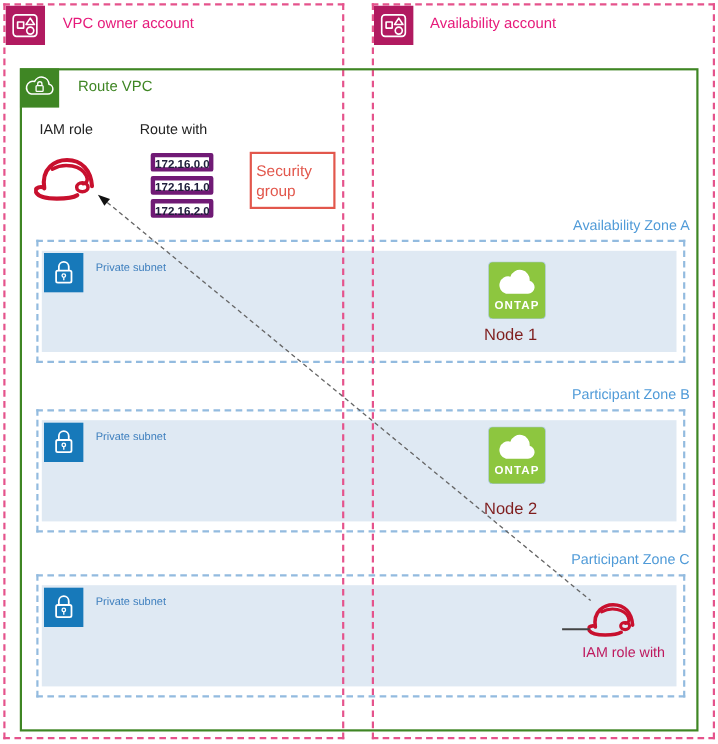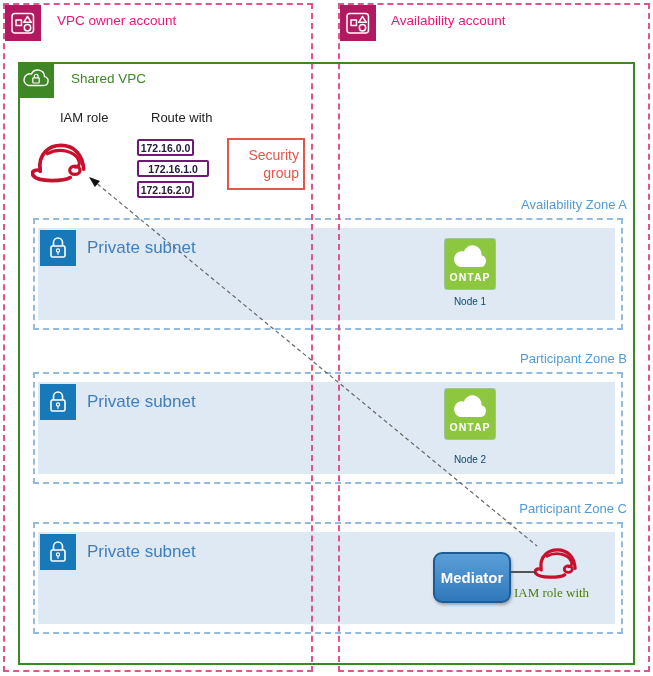--- a/index.html
+++ b/index.html
@@ -13,32 +13,32 @@
   .acct-label{color:#e6197a;font-size:13.5px;z-index:5;white-space:nowrap;}
   
   .vpc{border:2px solid #3f8624;z-index:4;}
   .vpc-icon{width:36px;height:36px;z-index:5;}
   .vpc-label{color:#3f8624;font-size:13.5px;z-index:5;white-space:nowrap;}
   
   .az{border:2px dashed #93bbdf;z-index:1;left:33px;width:590px;height:112px;}
   .az-label{right:26px;color:#509bd8;font-size:13px;z-index:5;white-space:nowrap;text-align:right;}
   .subnet{background:#dfe9f3;left:38px;width:577px;height:92px;z-index:1;}
   .lock-icon{width:36px;height:36px;z-index:5;}
-  .subnet-label{color:#3e7fbe;font-size:17px;z-index:5;white-space:nowrap;}
+  .subnet-label{color:#3e7fbe;font-size:10px;z-index:5;white-space:nowrap;}
   
-  .black-label{color:#222;font-size:13px;z-index:5;white-space:nowrap;margin-left:24px;}
-  .node-label{color:#0c4a6e;font-size:10px;text-align:center;z-index:5;}
-  .route-entry{border:2px solid #701a75;color:#20203c;font-weight:bold;font-size:10.5px;
+  .black-label{color:#222;font-size:13px;z-index:5;white-space:nowrap;}
+  .node-label{color:#7f1d1d;font-size:15px;text-align:left;z-index:5;}
+  .route-entry{border:4px solid #701a75;color:#20203c;font-weight:bold;font-size:10.5px;
                text-align:center;background:#fff;border-radius:2px;z-index:5;line-height:13px;padding-top:1px;}
-  .secgroup{border:2px solid #e2574c;color:#e2574c;font-size:14px;text-align:right;
+  .secgroup{border:2px solid #e2574c;color:#e2574c;font-size:14px;text-align:left;
             display:flex;align-items:center;justify-content:center;z-index:5;line-height:18px;padding:4px;}
   .mediator{background:linear-gradient(180deg,#5b9fd9,#3079ba);border:2px solid #1f5c94;border-radius:9px;
             color:#fff;font-weight:bold;font-size:15px;display:flex;align-items:center;justify-content:center;
             z-index:5;box-shadow:1px 2px 3px rgba(0,0,0,.3);}
-  .iam-note{color:#4d7c0f;font-size:13px;text-align:left;z-index:5;line-height:17px;font-family:Liberation Serif, serif;}
+  .iam-note{color:#be185d;font-size:13px;text-align:center;z-index:5;line-height:17px;}
   .hat{z-index:5;}
   .overlay{left:0;top:0;width:653px;height:676px;z-index:6;pointer-events:none;}
 </style>
 </head>
 <body>
 
 <div class="canvas">
 
   <div class="abs account" style="left:3px;top:3px;width:310px;height:669px"></div>
   <div class="abs account" style="left:338px;top:3px;width:312px;height:669px"></div>
@@ -73,37 +73,37 @@
   <div class="abs vpc-icon" style="left:18px;top:62px">
     <svg width="36" height="36" viewBox="0 0 36 36">
       <rect width="36" height="36" fill="#3f8624"></rect>
       <g fill="none" stroke="#fff" stroke-width="1.4" stroke-linejoin="round">
         <path d="M10.5 23.5 h15 a4.5 4.5 0 0 0 1-8.9 A6.8 6.8 0 0 0 13.5 12 A5.2 5.2 0 0 0 10.5 23.5 z"></path>
         <rect x="14.8" y="15.8" width="6.4" height="5.2" rx="0.8" stroke-width="1.2"></rect>
         <path d="M16.3 15.8 v-1.6 a1.9 1.9 0 0 1 3.8 0 v1.6" stroke-width="1.2"></path>
       </g>
     </svg>
   </div>
-  <div class="abs vpc-label" style="left:71px;top:71px">Shared VPC</div>
+  <div class="abs vpc-label" style="left:71px;top:71px">Route VPC</div>
 
   <div class="abs black-label" style="left:36px;top:110px">IAM role</div>
   <div class="abs hat" style="left:31px;top:138px">
     <svg width="64" height="50" viewBox="0 0 62 48">
       <g fill="none" stroke="#c8102e" stroke-linecap="round" stroke-linejoin="round">
         <path stroke-width="3.6" d="M9 32 C6 14 19 7 29 7 C42 7 50 16 51 30"></path>
         <path stroke-width="3.1" d="M16 15 C27 9 42 12 46 21 C48 25 46 28 43 28"></path>
         <ellipse stroke-width="3.1" cx="42.5" cy="31" rx="5" ry="4"></ellipse>
         <path stroke-width="3.6" d="M8 31 C3 30 0 33 2 36 C4 39 11 41 20 41 C28 41 35 40 38 38"></path>
       </g>
     </svg>
   </div>
 
   <div class="abs black-label" style="left:127px;top:110px">Route with</div>
   <div class="abs route-entry" style="left:137px;top:139px;width:57px;height:17px">172.16.0.0</div>
-  <div class="abs route-entry" style="left:137px;top:160px;width:72px;height:17px">172.16.1.0</div>
+  <div class="abs route-entry" style="left:137px;top:160px;width:57px;height:17px">172.16.1.0</div>
   <div class="abs route-entry" style="left:137px;top:181px;width:57px;height:17px">172.16.2.0</div>
 
   <div class="abs secgroup" style="left:227px;top:138px;width:78px;height:52px">Security group</div>
 
   <div class="abs az-label" style="top:197px">Availability Zone A</div>
   <div class="abs az" style="top:218px"></div>
   <div class="abs subnet" style="top:228px"></div>
   <div class="abs lock-icon" style="left:40px;top:230px">
     <svg width="36" height="36" viewBox="0 0 36 36">
       <rect width="36" height="36" fill="#1779ba"></rect>
@@ -158,21 +158,20 @@
       <g fill="none" stroke="#fff" stroke-linejoin="round">
         <rect x="11" y="16" width="14" height="11" rx="1.5" stroke-width="1.6"></rect>
         <path d="M13.5 16 v-3.5 a4.5 4.5 0 0 1 9 0 V16" stroke-width="1.6"></path>
         <circle cx="18" cy="20.5" r="1.6" stroke-width="1.2"></circle>
         <path d="M18 22.2 v2.6" stroke-width="1.2"></path>
       </g>
     </svg>
   </div>
   <div class="abs subnet-label" style="left:87px;top:542px">Private subnet</div>
 
-  <div class="abs mediator" style="left:433px;top:552px;width:78px;height:51px">Mediator</div>
 
   <div class="abs hat" style="left:534px;top:544px">
     <svg width="50" height="39" viewBox="0 0 62 48">
       <g fill="none" stroke="#c8102e" stroke-linecap="round" stroke-linejoin="round">
         <path stroke-width="4" d="M9 32 C6 14 19 7 29 7 C42 7 50 16 51 30"></path>
         <path stroke-width="3.5" d="M16 15 C27 9 42 12 46 21 C48 25 46 28 43 28"></path>
         <ellipse stroke-width="3.5" cx="42.5" cy="31" rx="5" ry="4"></ellipse>
         <path stroke-width="4" d="M8 31 C3 30 0 33 2 36 C4 39 11 41 20 41 C28 41 35 40 38 38"></path>
       </g>
     </svg>

